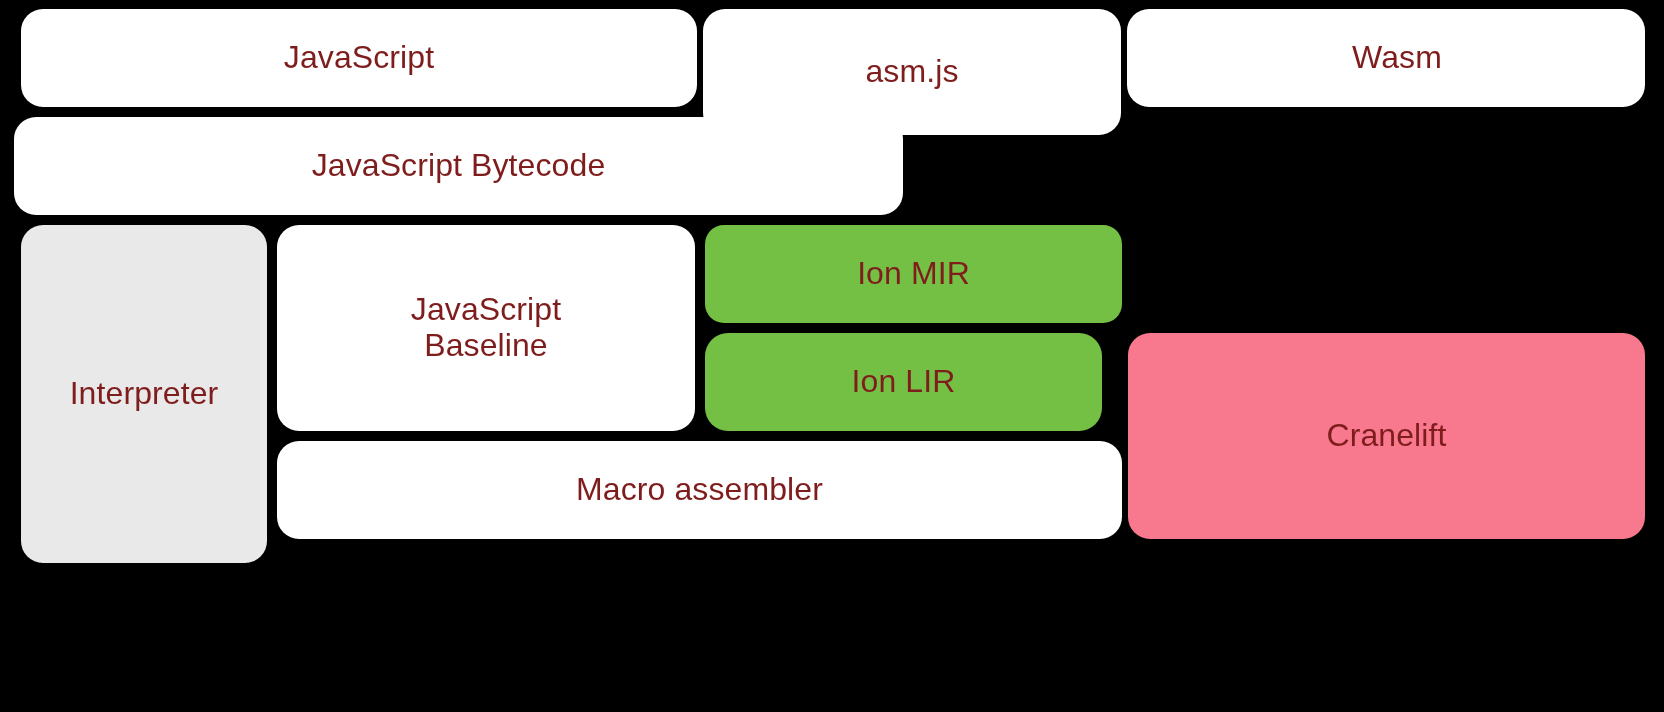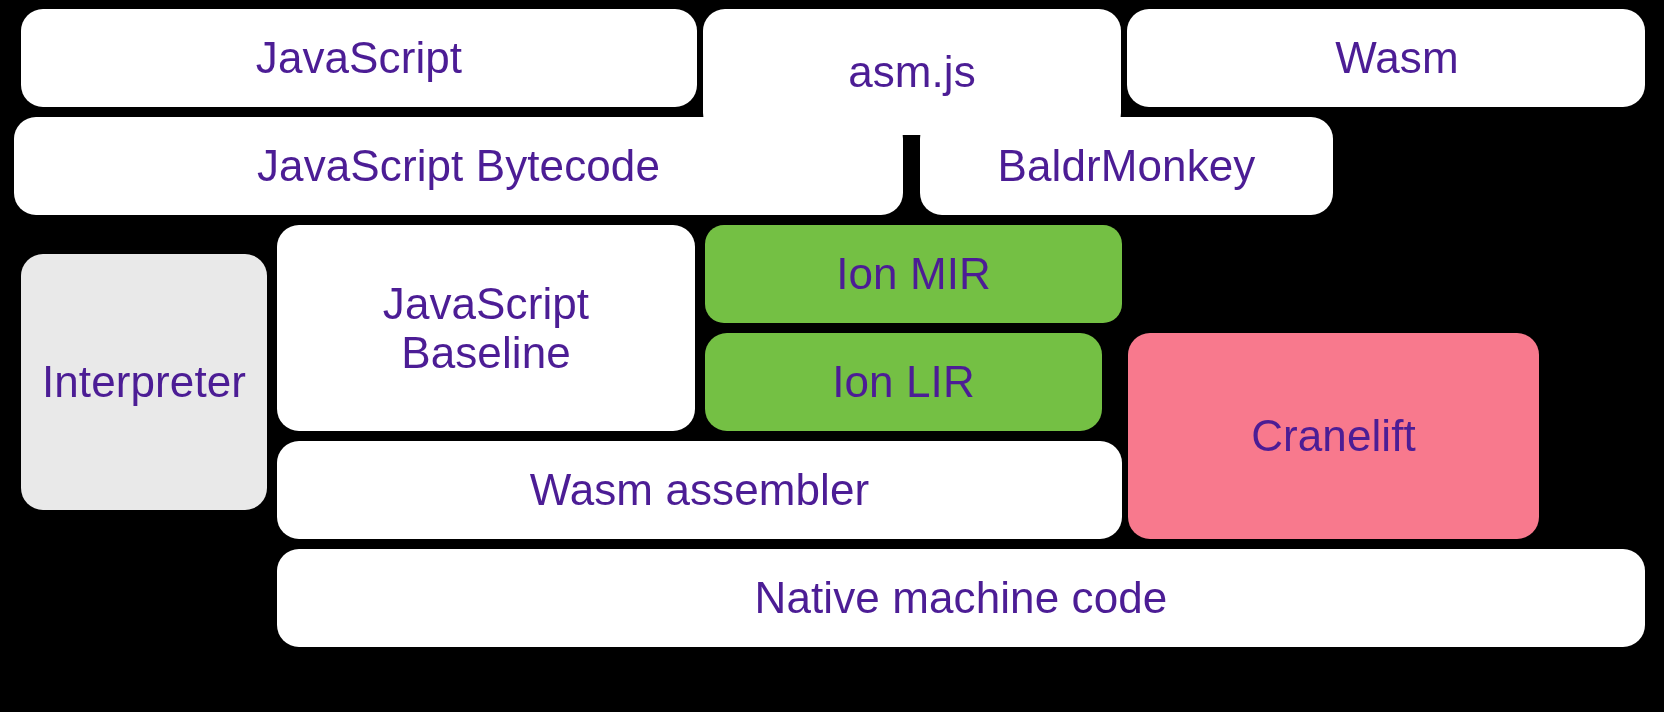--- a/index.html
+++ b/index.html
@@ -17,22 +17,22 @@
     background: #000000;
     overflow: hidden;
   }
   .node {
     position: absolute;
     box-sizing: border-box;
     display: flex;
     align-items: center;
     justify-content: center;
     text-align: center;
-    color: #4c1d95;
-    font-size: 44px;
+    color: #7f1d1d;
+    font-size: 32px;
     line-height: 1.12;
     border-radius: 22px;
     background: #ffffff;
     white-space: pre-line;
     letter-spacing: 0.1px;
   }
   .fill-white { background: #ffffff; }
   .fill-grey  { background: #e9e9e9; }
   .fill-green { background: #74c044; }
   .fill-pink  { background: #f8798d; }
@@ -43,30 +43,28 @@
 <div id="diagram">
 
   <div class="node fill-white" style="left:21px; top:9px; width:676px; height:98px;">JavaScript</div>
 
   <div class="node fill-white" style="left:703px; top:9px; width:418px; height:126px;">asm.js</div>
 
   <div class="node fill-white" style="left:1127px; top:9px; width:518px; height:98px;padding-left:22px;">Wasm</div>
 
   <div class="node fill-white" style="left:14px; top:117px; width:889px; height:98px;">JavaScript Bytecode</div>
 
-  <div class="node fill-white" style="left:920px; top:117px; width:413px; height:98px;">BaldrMonkey</div>
 
-  <div class="node fill-grey" style="left:21px; top:225px; width:246px; height:256px;margin-top:29px;">Interpreter</div>
+  <div class="node fill-grey" style="left:21px; top:225px; width:246px; height:338px;">Interpreter</div>
 
   <div class="node fill-white" style="left:277px; top:225px; width:418px; height:206px;">JavaScript
 Baseline</div>
 
   <div class="node fill-green" style="left:705px; top:225px; width:417px; height:98px;border-radius:19px;">Ion MIR</div>
 
-  <div class="node fill-green" style="left:705px; top:333px; width:397px; height:98px;">Ion LIR</div>
+  <div class="node fill-green" style="left:705px; top:333px; width:397px; height:98px;border-radius:23px;">Ion LIR</div>
 
-  <div class="node fill-pink" style="left:1128px; top:333px; width:411px; height:206px;">Cranelift</div>
+  <div class="node fill-pink" style="left:1128px; top:333px; width:517px; height:206px;">Cranelift</div>
 
-  <div class="node fill-white" style="left:277px; top:441px; width:845px; height:98px;">Wasm assembler</div>
+  <div class="node fill-white" style="left:277px; top:441px; width:845px; height:98px;">Macro assembler</div>
 
-  <div class="node fill-white" style="left:277px; top:549px; width:1368px; height:98px;">Native machine code</div>
 
 </div>
 
 </body></html>

